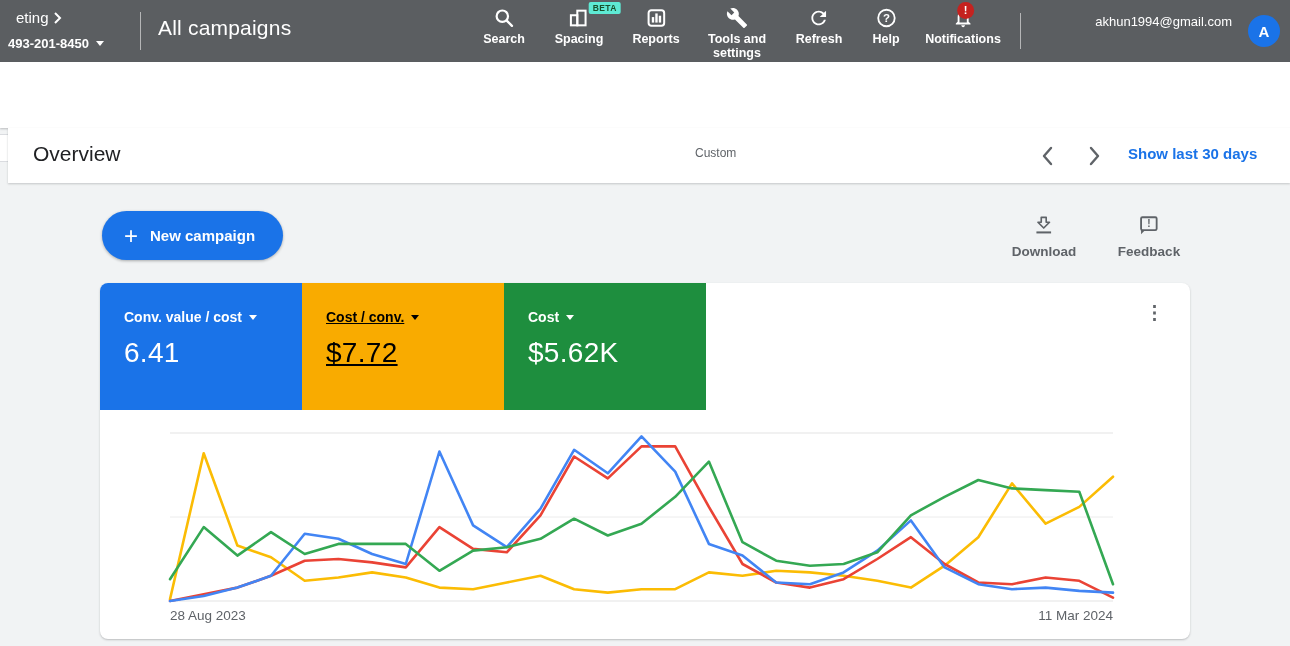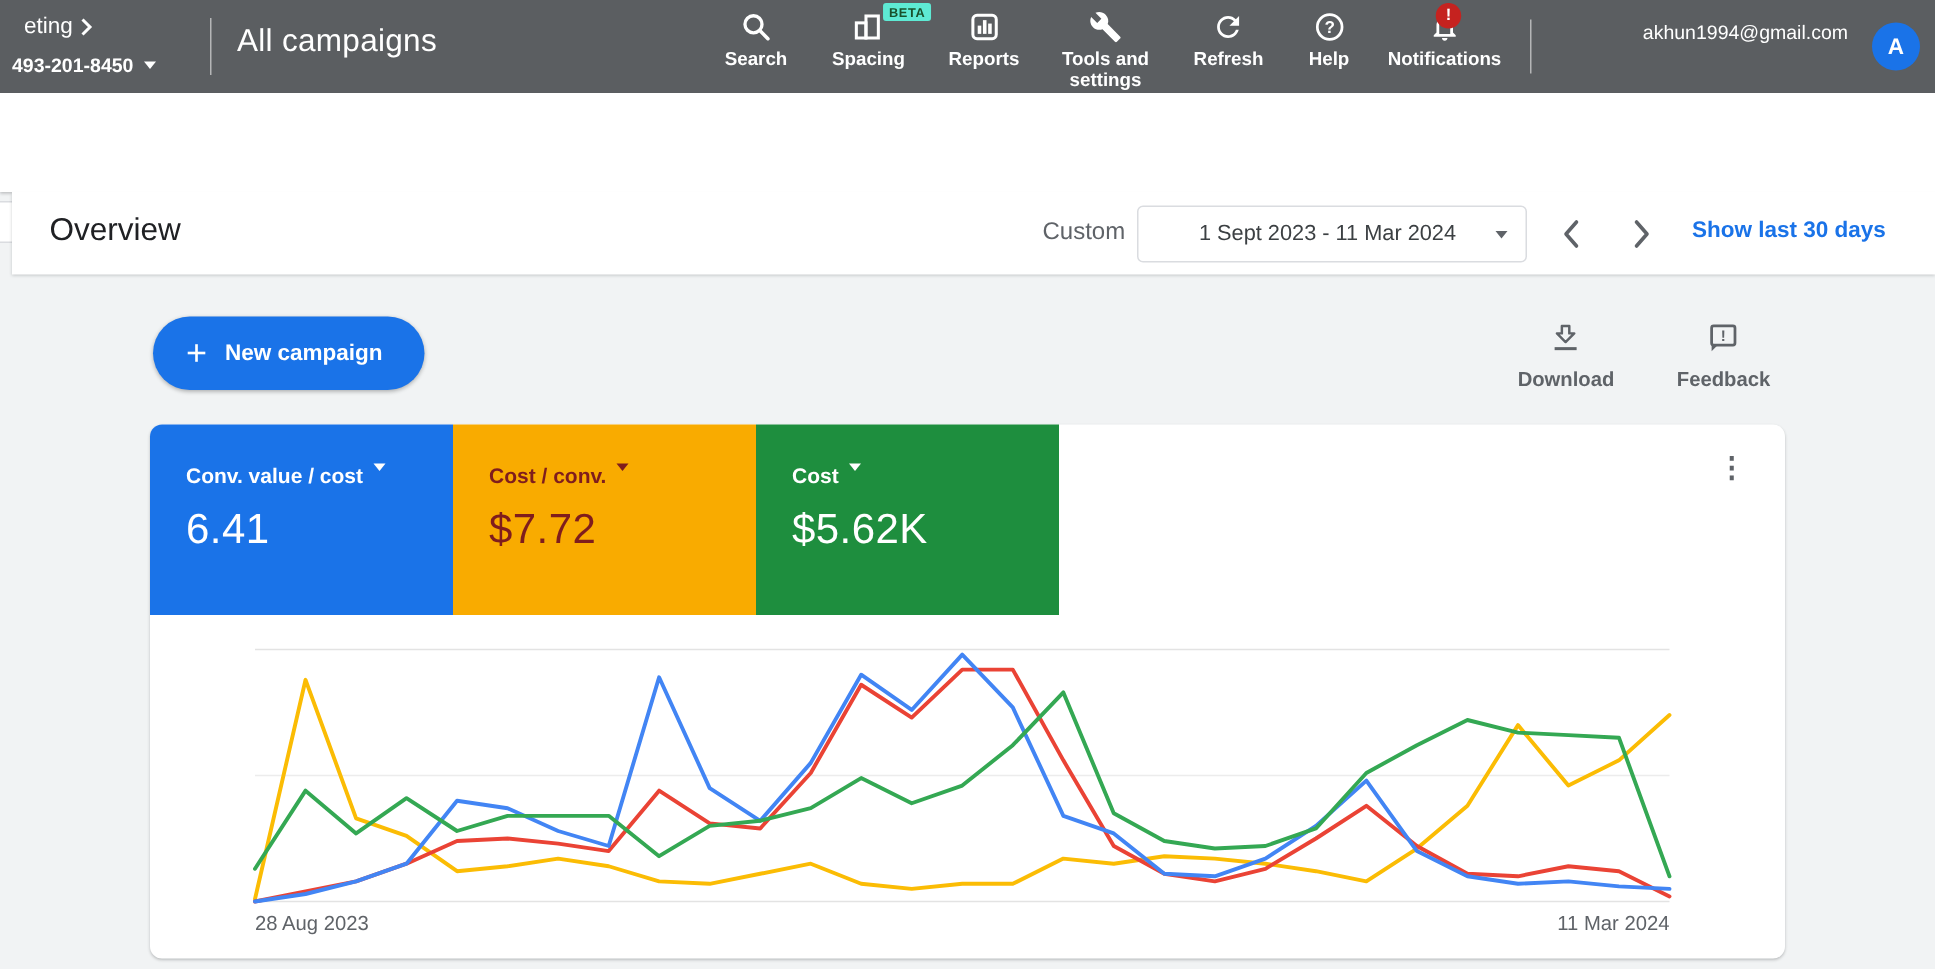--- a/index.html
+++ b/index.html
@@ -25,38 +25,38 @@
   .avatar { position:absolute; right:10px; top:15px; width:32px; height:32px; border-radius:50%; background:#1a73e8; color:#fff; font-size:15px; font-weight:700; display:flex; align-items:center; justify-content:center; cursor:pointer; }
   
   .filterbar { position:absolute; left:0; top:62px; width:1290px; height:66px; background:#fff; box-shadow:0 1px 2px rgba(60,64,67,.3); }
   .chip { position:absolute; top:72px; height:28px; border:1px solid #dadce0; border-radius:16px; background:#fff; color:#3c4043; font-size:13.5px; font-weight:700; display:flex; align-items:center; padding:0 16px; cursor:pointer; white-space:nowrap; }
   .addfilter { position:absolute; left:257px; top:78px; font-size:13.5px; font-weight:700; color:#5f6368; cursor:pointer; }
   .save-wrap { position:absolute; right:12px; top:70px; width:46px; text-align:center; cursor:pointer; }
   .save-wrap .slabel { display:block; margin-top:3px; font-size:13px; color:#3c4043; }
   
   .ovheader { position:absolute; left:8px; top:128px; width:1282px; height:55px; background:#fff; box-shadow:0 1px 2px rgba(60,64,67,.25); }
   .ov-title { position:absolute; left:25px; top:14px; font-size:21px; color:#202124; }
-  .custom-lbl { position:absolute; left:687px; top:18px; font-size:16px; color:#5f6368; }
+  .custom-lbl { position:absolute; left:687px; top:18px; font-size:12px; color:#5f6368; }
   .datebox { position:absolute; left:750px; top:9px; width:260px; height:38px; border:1px solid #dadce0; border-radius:4px; background:#fff; display:flex; align-items:center; padding:0 12px 0 22px; cursor:pointer; }
   .datebox .dtext { flex:1; font-size:14.5px; color:#3c4043; text-align:center; }
   .caret { display:inline-block; width:0; height:0; border-left:4.5px solid transparent; border-right:4.5px solid transparent; border-top:5px solid currentColor; }
   .datebox .caret { color:#5f6368; margin-left:8px; }
   .nav-chev { position:absolute; top:16px; width:24px; height:24px; cursor:pointer; }
   .quicklink { position:absolute; left:1120px; top:17px; font-size:15px; font-weight:700; color:#1a73e8; cursor:pointer; }
   
   .btn-new { position:absolute; left:102px; top:211px; height:49px; padding:0 28px 0 22px; border:none; border-radius:25px; background:#1a73e8; color:#fff; font-family:inherit; font-size:15px; font-weight:700; display:flex; align-items:center; gap:12px; cursor:pointer; box-shadow:0 1px 3px rgba(0,0,0,.3); }
   .btn-new .plus { font-size:24px; font-weight:400; line-height:24px; }
   .tool-item { position:absolute; top:214px; transform:translateX(-50%); text-align:center; cursor:pointer; color:#5f6368; }
   .tool-item .tlabel { display:block; margin-top:4px; font-size:13.5px; font-weight:700; color:#5f6368; }
   
   .chart-card { position:absolute; left:100px; top:283px; width:1090px; height:356px; background:#fff; border-radius:8px; box-shadow:0 1px 2px rgba(60,64,67,.3); }
   .cards-row { position:absolute; left:0; top:0; height:127px; display:flex; }
   .card { width:202px; height:127px; padding:26px 0 0 24px; cursor:pointer; }
   .card:first-child { border-top-left-radius:8px; }
-  .card .clabel { font-size:14px; font-weight:700; display:flex; align-items:flex-start; }
+  .card .clabel { font-size:14px; font-weight:700; display:flex; align-items:center; }
   .card .clabel .caret { margin-left:7px; }
   .card .cvalue { margin-top:12px; font-size:28px; letter-spacing:.3px; }
   .kebab { position:absolute; right:26px; top:20px; font-size:19px; font-weight:700; color:#5f6368; cursor:pointer; line-height:20px; letter-spacing:0; }
   .chart-svg { position:absolute; left:0; top:130px; width:1090px; height:226px; }
 </style>
 </head>
 <body>
 
 <div id="root">
 
@@ -158,24 +158,20 @@
       <svg width="22" height="22" viewBox="0 0 24 24">
           <path d="M17 3H5c-1.11 0-2 .9-2 2v14c0 1.1.89 2 2 2h14c1.1 0 2-.9 2-2V7l-4-4zm2 16H5V5h11.17L19 7.83V19zm-7-7c-1.66 0-3 1.34-3 3s1.34 3 3 3 3-1.34 3-3-1.34-3-3-3zM6 6h9v4H6z" fill="#3c4043"></path>
         </svg>
       <span class="slabel">Save</span>
     </div>
   </div>
 
   <div class="ovheader">
     <div class="ov-title">Overview</div>
     <div class="custom-lbl">Custom</div>
-    <div class="datebox">
-      <span class="dtext">1 Sept 2023 - 11 Mar 2024</span>
-      <span class="caret"></span>
-    </div>
     <svg class="nav-chev" style="left:1028px" viewBox="0 0 24 24">
         <polyline points="15,4 8,12 15,20" fill="none" stroke="#5f6368" stroke-width="2.4" stroke-linecap="round" stroke-linejoin="round"></polyline>
       </svg>
     <svg class="nav-chev" style="left:1074px" viewBox="0 0 24 24">
         <polyline points="9,4 16,12 9,20" fill="none" stroke="#5f6368" stroke-width="2.4" stroke-linecap="round" stroke-linejoin="round"></polyline>
       </svg>
     <div class="quicklink">Show last 30 days</div>
   </div>
 
   <button class="btn-new">
@@ -201,21 +197,21 @@
 
   <div class="chart-card">
     <div class="cards-row">
       <div class="card" style="background: rgb(26, 115, 232); color: rgb(255, 255, 255);">
         <div class="clabel">
             <span>Conv. value / cost</span>
             <span class="caret"></span>
           </div>
         <div class="cvalue">6.41</div>
       </div>
-      <div class="card" style="background: rgb(249, 171, 0); color: #7f1d1d;">
+      <div class="card" style="background: rgb(249, 171, 0); color: #000000; text-decoration: underline;">
         <div class="clabel">
             <span>Cost / conv.</span>
             <span class="caret"></span>
           </div>
         <div class="cvalue">$7.72</div>
       </div>
       <div class="card" style="background: rgb(30, 142, 62); color: rgb(255, 255, 255);">
         <div class="clabel">
             <span>Cost</span>
             <span class="caret"></span>

